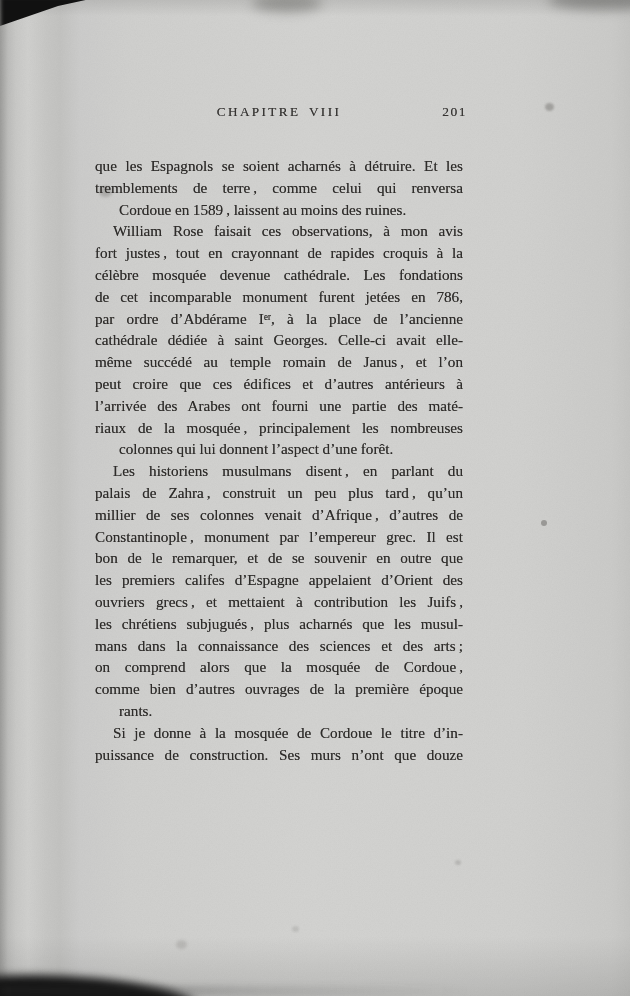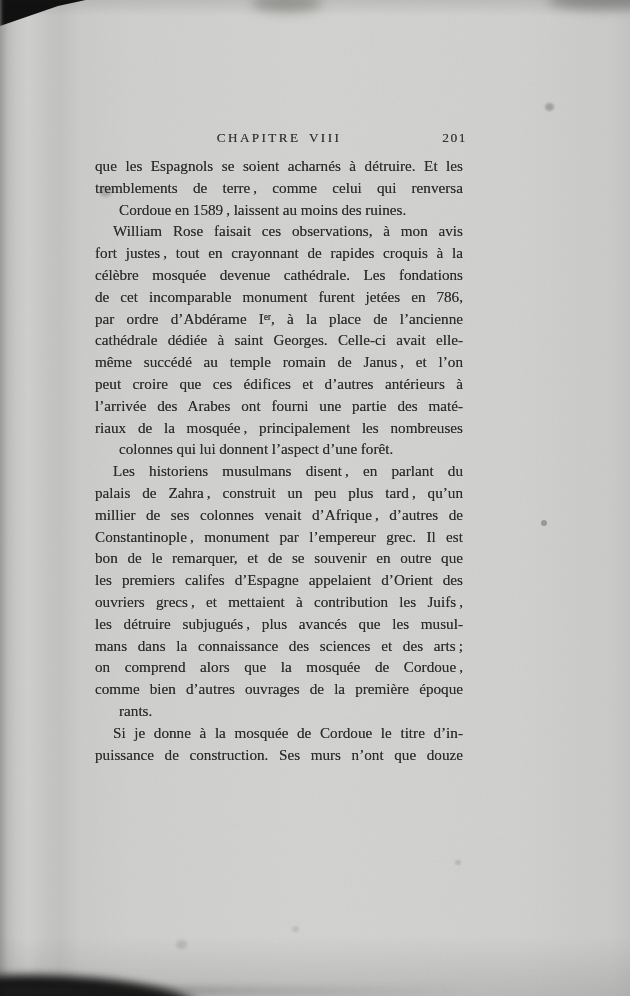--- a/index.html
+++ b/index.html
@@ -55,21 +55,21 @@
     position: absolute; inset: 0; width: 630px; height: 996px;
     mix-blend-mode: multiply; opacity: .55; pointer-events: none;
   }
 
   
   .textblock {
     position: absolute; left: 95px; top: 0; width: 368px; height: 996px;
     color: var(--ink, #2e2c2a);
   }
   .pageheader {
-    position: absolute; top: 130px; left: 0; width: 100%; height: 18px;
+    position: absolute; top: 104px; left: 0; width: 100%; height: 18px;
     font-size: 13.2px; color: #363432;
   }
   .chapter {
     position: absolute; left: 0; width: 100%; text-align: center;
     letter-spacing: 2.4px; word-spacing: 3px;
     text-shadow: 0 0 .5px rgba(40,40,40,.55);
   }
   .folio {
     position: absolute; right: -4px; top: 0; letter-spacing: 1.5px;
     font-size: 13.5px;
@@ -126,21 +126,21 @@
         <div class="line">l’arrivée des Arabes ont fourni une partie des maté-</div>
         <div class="line">riaux de la mosquée , principalement les nombreuses</div>
         <div class="line last">colonnes qui lui donnent l’aspect d’une forêt.</div>
         <div class="line indent">Les historiens musulmans disent , en parlant du</div>
         <div class="line">palais de Zahra , construit un peu plus tard , qu’un</div>
         <div class="line">millier de ses colonnes venait d’Afrique , d’autres de</div>
         <div class="line">Constantinople , monument par l’empereur grec. Il est</div>
         <div class="line">bon de le remarquer, et de se souvenir en outre que</div>
         <div class="line">les premiers califes d’Espagne appelaient d’Orient des</div>
         <div class="line">ouvriers grecs , et mettaient à contribution les Juifs ,</div>
-        <div class="line">les détruire subjugués , plus avancés que les musul-</div>
+        <div class="line">les chrétiens subjugués , plus acharnés que les musul-</div>
         <div class="line">mans dans la connaissance des sciences et des arts ;</div>
         <div class="line">on comprend alors que la mosquée de Cordoue ,</div>
         <div class="line">comme bien d’autres ouvrages de la première époque</div>
         <div class="line last">rants.</div>
         <div class="line indent">Si je donne à la mosquée de Cordoue le titre d’in-</div>
         <div class="line">puissance de construction. Ses murs n’ont que douze</div>
       </div>
   </div>
 
   <svg class="grain" xmlns="http://www.w3.org/2000/svg">

